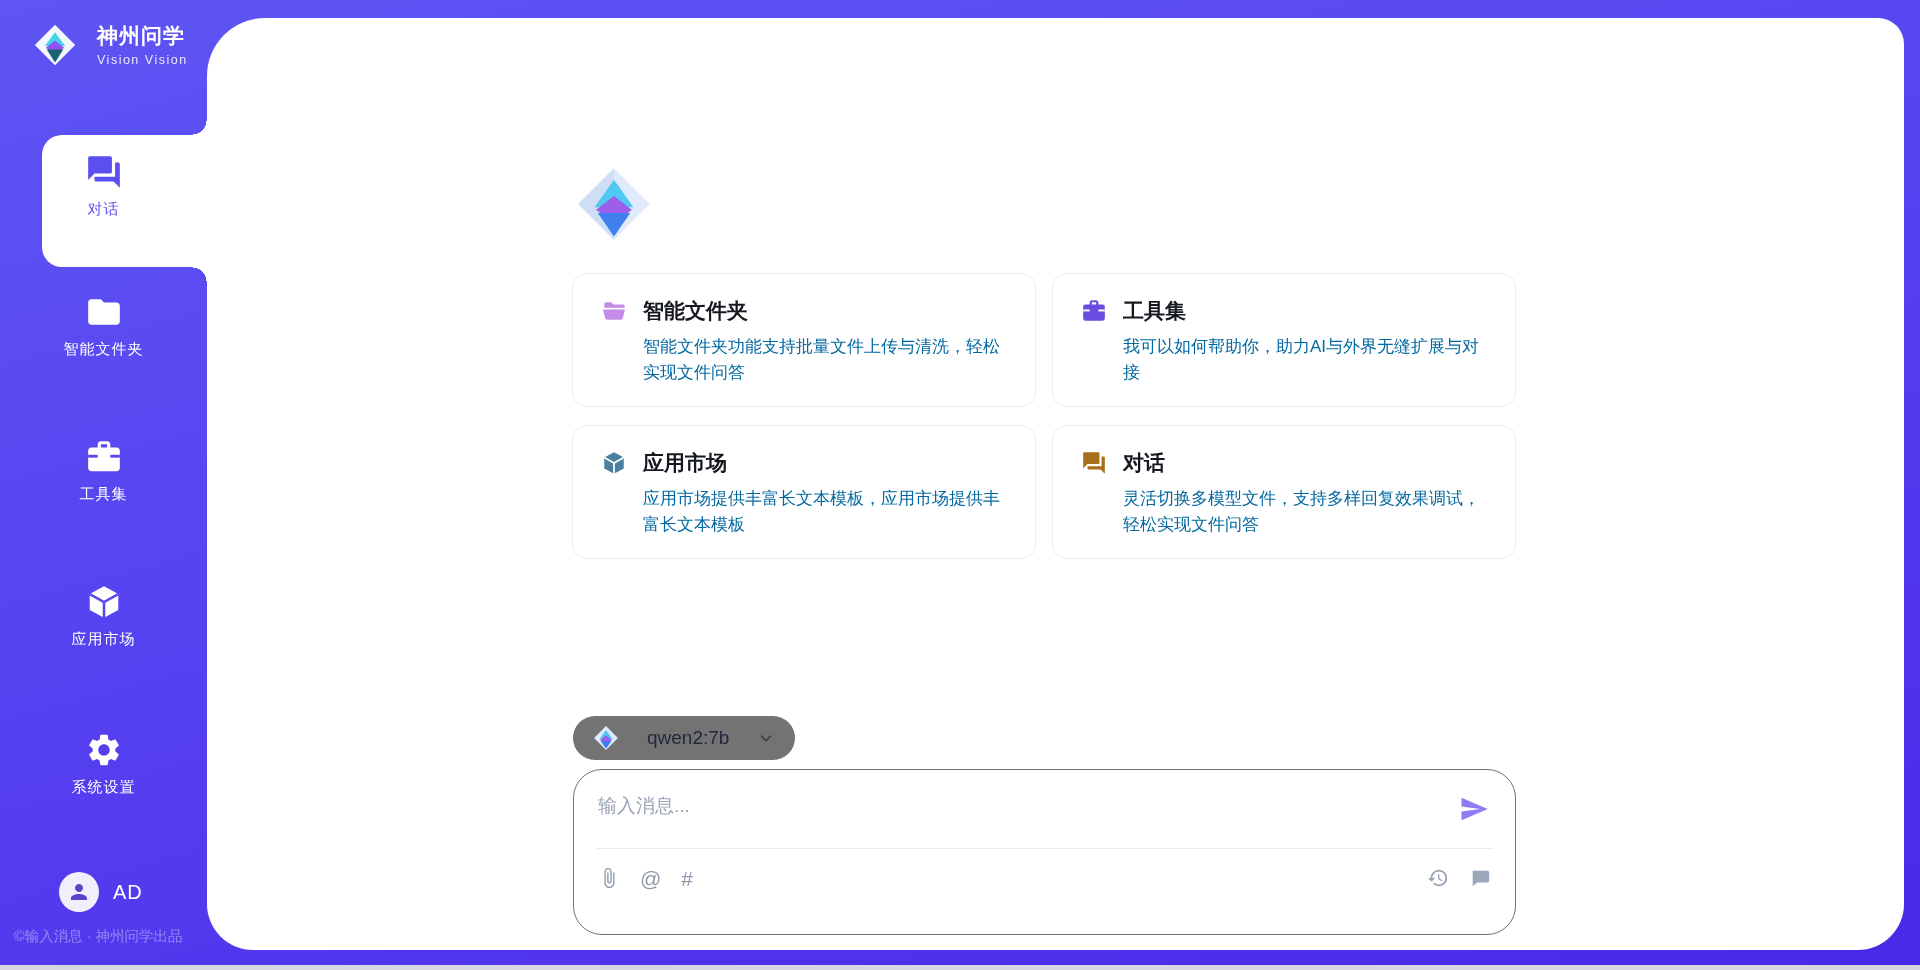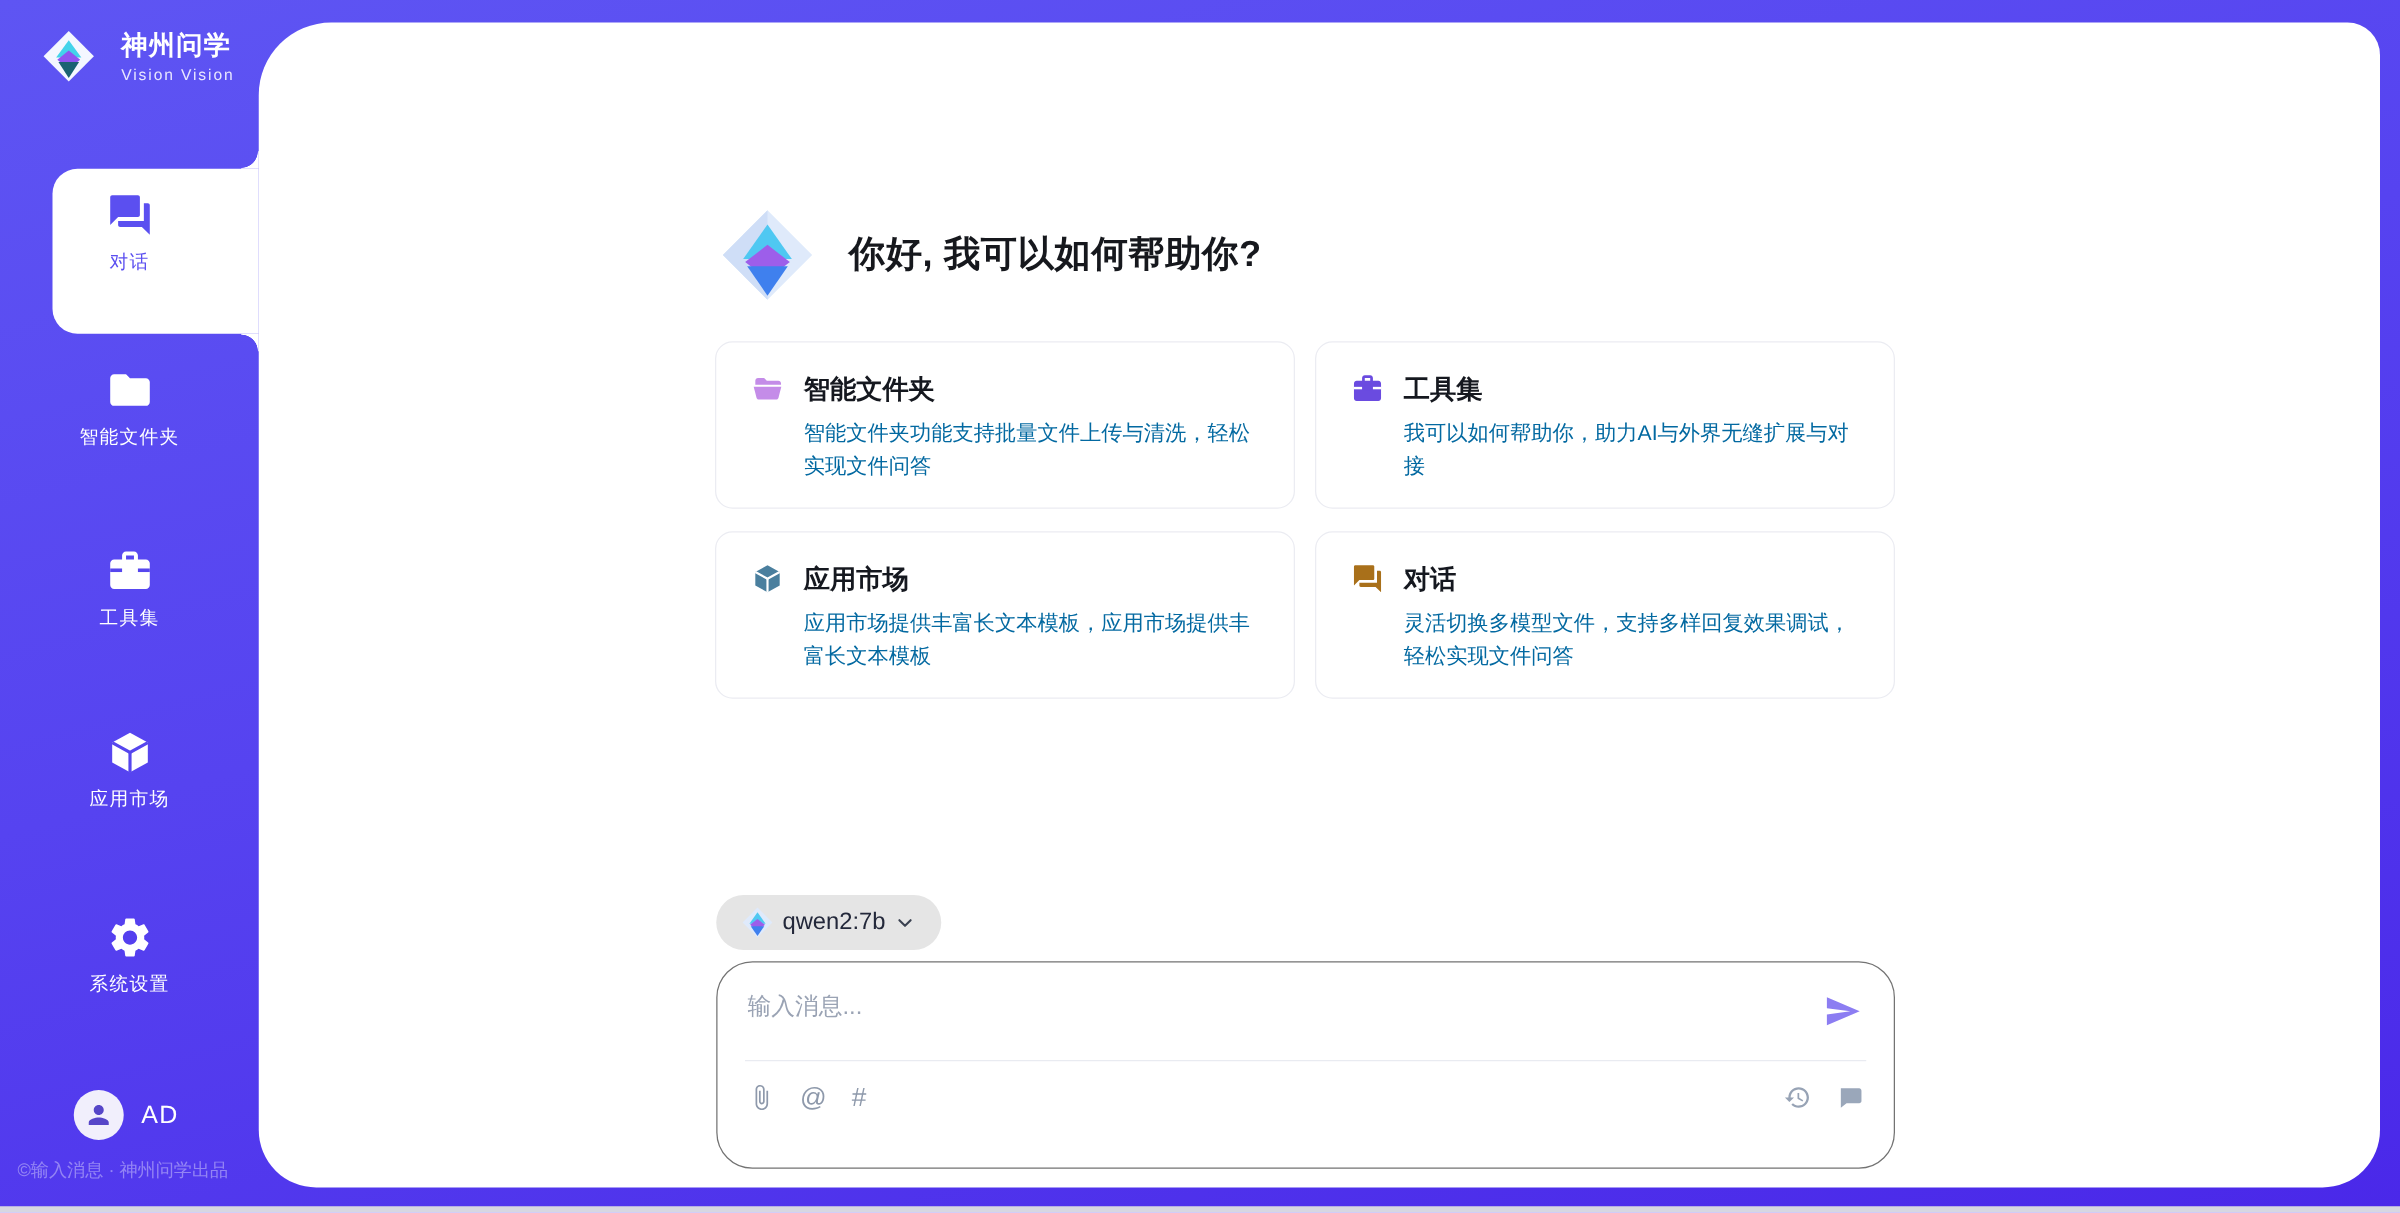--- a/index.html
+++ b/index.html
@@ -44,21 +44,21 @@
   .cards { position:absolute; left:365px; top:255px; width:944px;
            display:grid; grid-template-columns:464px 464px; column-gap:16px; row-gap:18px; }
   .card { height:134px; background:#fff; border:1px solid #ebecf2; border-radius:14px;
           padding:23px 26px 0 28px; cursor:pointer; }
   .card-head { display:flex; align-items:center; gap:16px; }
   .card-head svg { width:26px; height:26px; flex:0 0 auto; }
   .card-title { font-size:21px; font-weight:bold; color:#15181f; }
   .card-desc { margin:9px 0 0 42px; font-size:17px; line-height:1.5; color:#0369a1; }
 
   .model-pill { position:absolute; left:366px; top:698px; height:44px; border-radius:22px;
-                background:#e5e5e5; display:inline-flex; align-items:center; gap:7px;
+                background:#737373; display:inline-flex; align-items:center; gap:28px;
                 padding:0 20px; cursor:pointer; }
   .model-name { font-size:19px; color:#23283a; }
 
   .composer { position:absolute; left:366px; top:751px; width:943px; height:166px;
               border:1px solid #737373; border-radius:29px; background:#fff; }
   .composer-input { position:absolute; left:24px; top:16px; width:820px; height:40px;
                     border:none; outline:none; font-size:19px; color:#3a4150;
                     font-family:"Liberation Sans","DejaVu Sans",sans-serif; background:transparent; }
   .composer-input::placeholder { color:#9aa3b4; }
   .send-btn { position:absolute; right:26px; top:24px; width:30px; height:30px; cursor:pointer; }
@@ -148,21 +148,20 @@
   <div class="content">
 
     <div class="hero">
       <svg width="78" height="78" viewBox="0 0 48 48">
         <polygon points="24,2 46,24 24,46 2,24" fill="#dfeafb"></polygon>
         <polygon points="24,2 24,46 2,24" fill="#cfdef7"></polygon>
         <polygon points="24,9 36,26 12,26" fill="#4fc8f2"></polygon>
         <polygon points="24,19 35,27.5 24,36 13,27.5" fill="#9d5eea"></polygon>
         <polygon points="14,29.5 34,29.5 24,44" fill="#3f80ee"></polygon>
       </svg>
-      <div class="hero-title">你好, 我可以如何帮助你?</div>
     </div>
 
     <div class="cards">
 
       <div class="card">
         <div class="card-head">
           <svg viewBox="0 0 24 24" fill="#c48ce8">
             <path d="M3,6c0-1.1,0.9-2,2-2h4.5l2,2H20c1.1,0,2,0.9,2,2v1H3V6z"></path>
             <path d="M1.8,10.5h20.4l-2.1,8.1c-0.23,0.88-1.02,1.4-1.93,1.4H5.83c-0.91,0-1.7-0.52-1.93-1.4L1.8,10.5z"></path>
           </svg>

